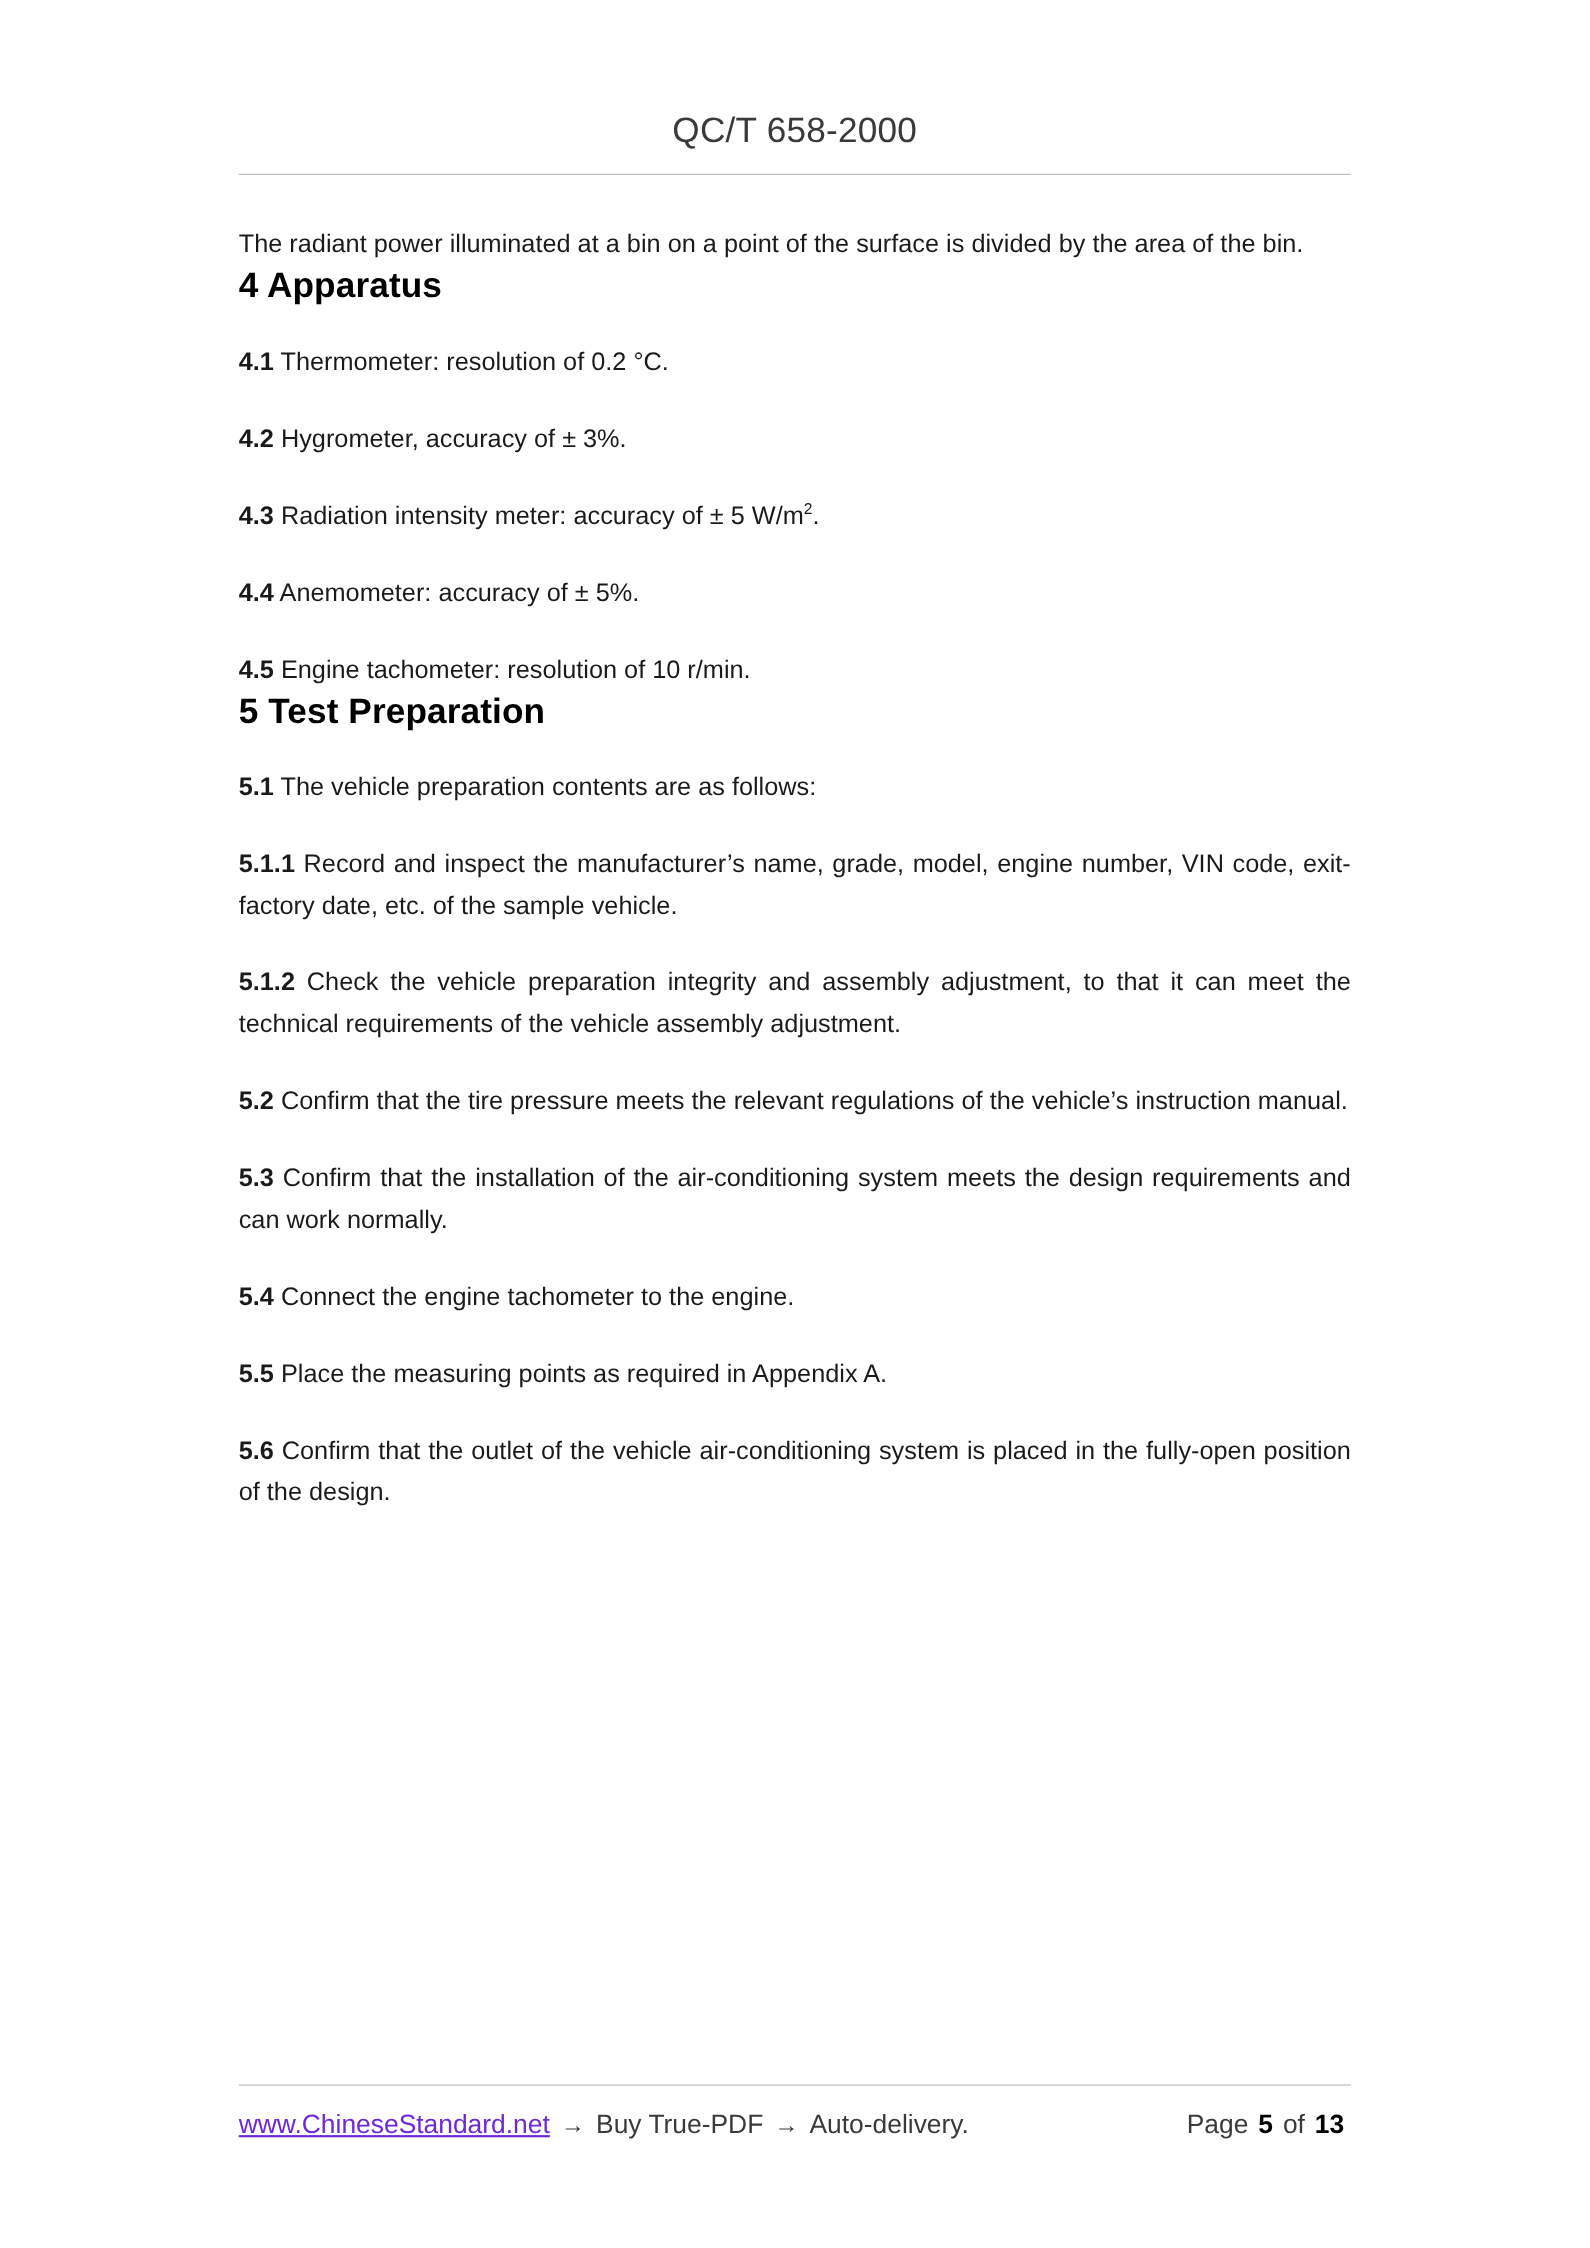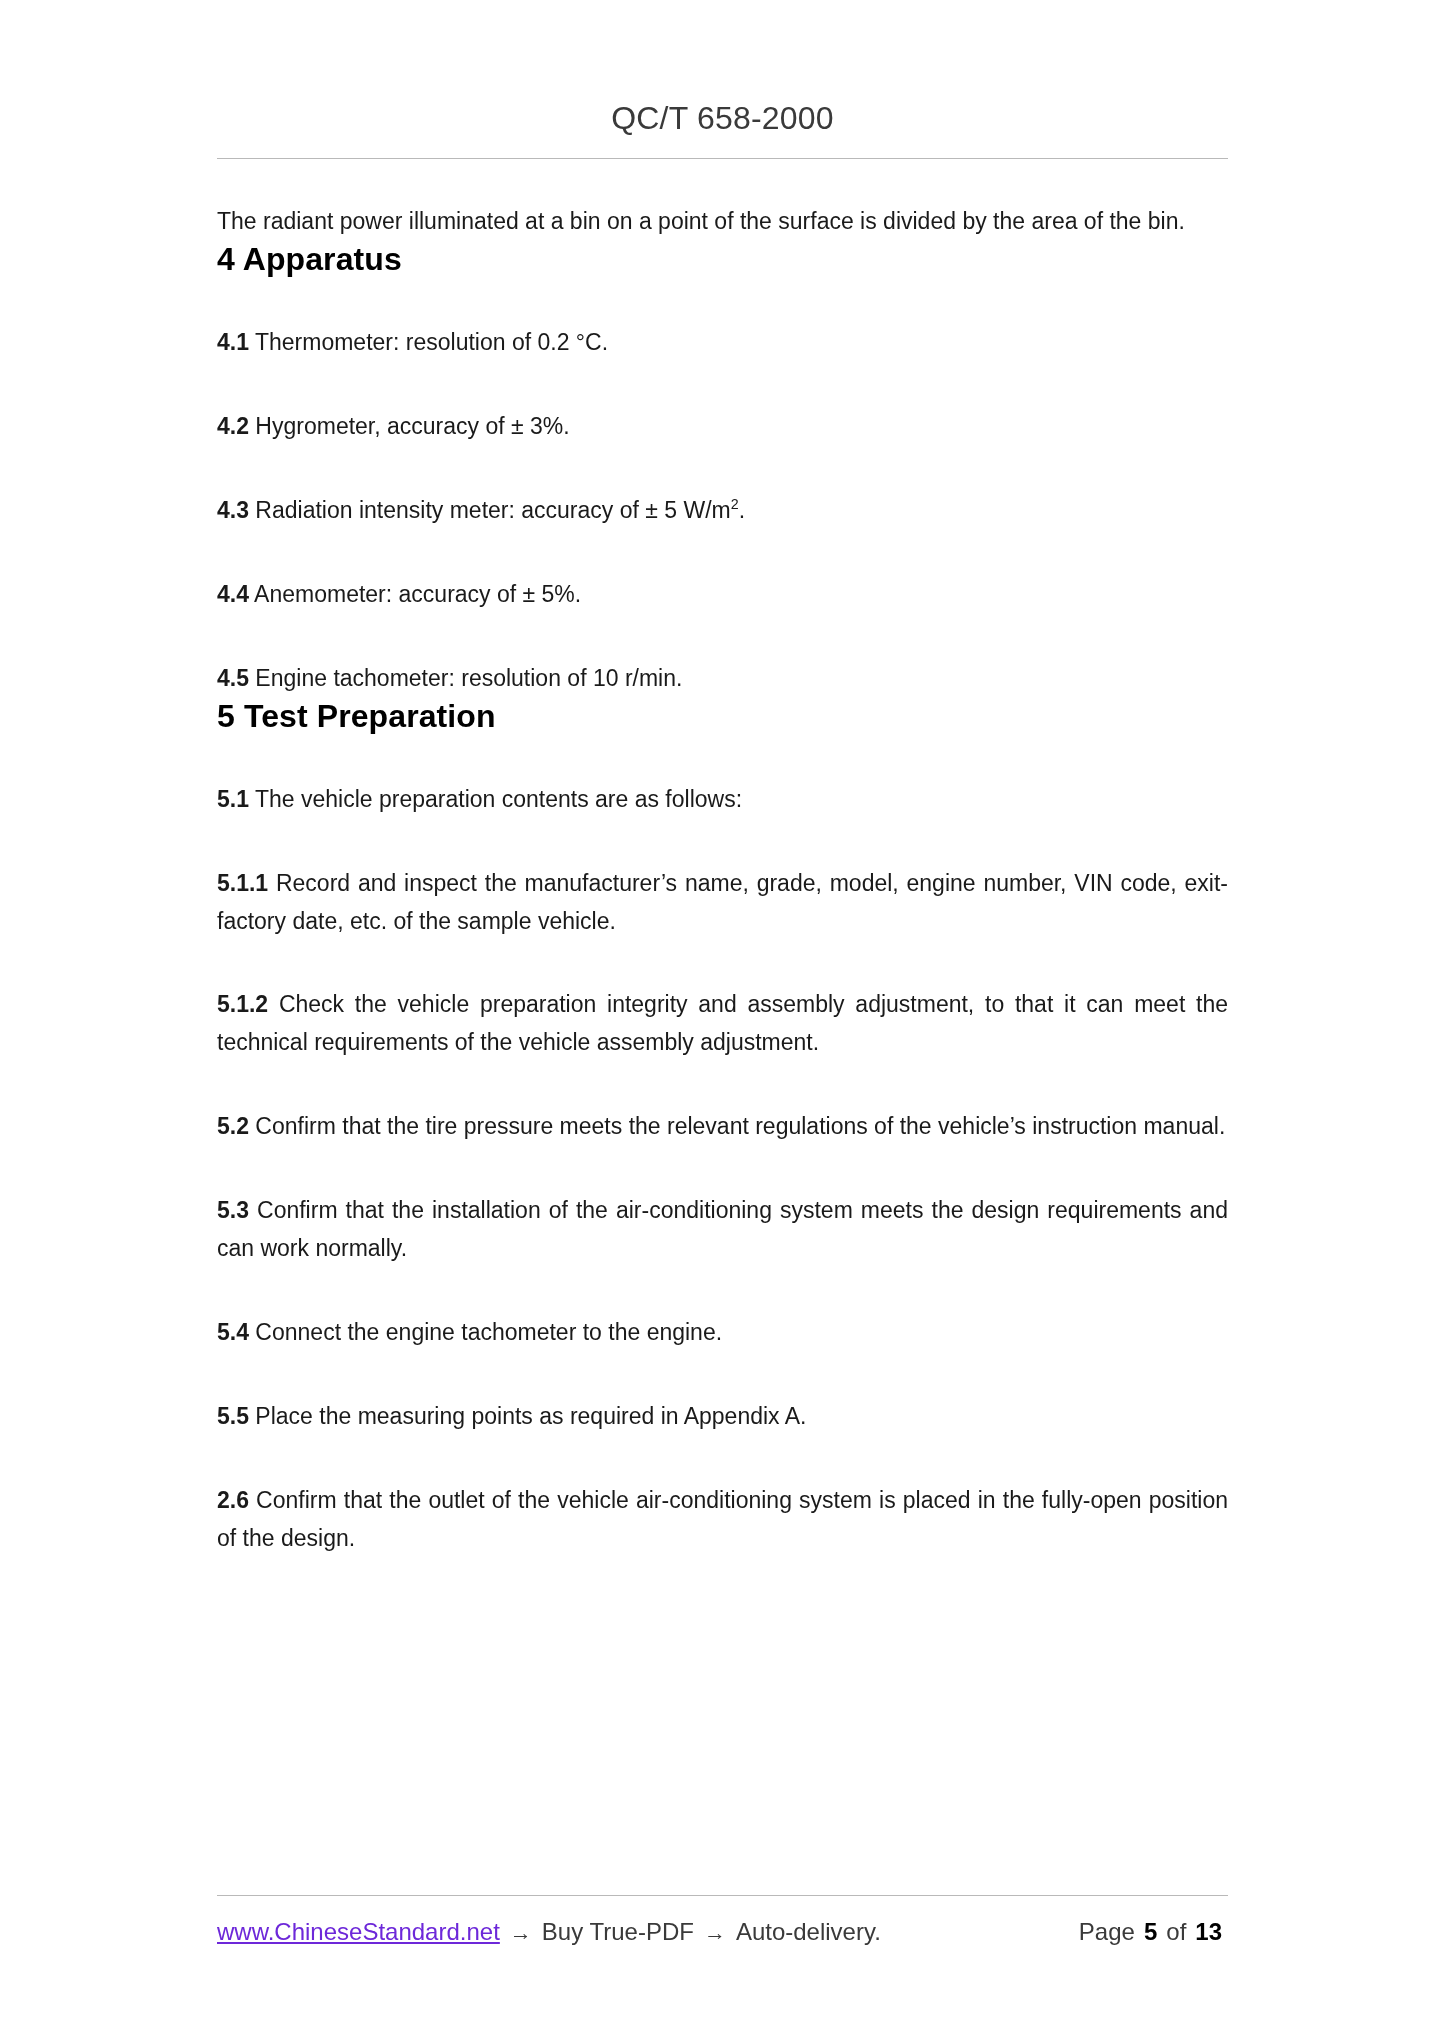--- a/index.html
+++ b/index.html
@@ -38,21 +38,21 @@
     width: 100%;
   }
   .body-text {
     font-size: 23px;
     line-height: 1.65;
     color: #1a1a1a;
     text-align: justify;
     margin: 0;
   }
   .para {
-    margin-top: 46px;
+    margin-top: 32px;
   }
   .para-first {
     margin-top: 44px;
   }
   .num {
     font-weight: bold;
   }
   h2.section {
     font-size: 32px;
     font-weight: bold;
@@ -184,21 +184,21 @@
 
     <p class="body-text para">
       <span class="num">5.4</span><span> Connect the engine tachometer to the engine.</span>
     </p>
 
     <p class="body-text para">
       <span class="num">5.5</span><span> Place the measuring points as required in Appendix A.</span>
     </p>
 
     <p class="body-text para">
-      <span class="num">2.6</span><span> Confirm that the outlet of the vehicle air-conditioning system is placed in the fully-open position of the design.</span>
+      <span class="num">5.6</span><span> Confirm that the outlet of the vehicle air-conditioning system is placed in the fully-open position of the design.</span>
     </p>
 
 
   </div>
 
   <div class="footer">
     <div class="footer-rule"></div>
     <div class="footer-row">
       <div class="footer-left">
         <span class="footer-link">www.ChineseStandard.net</span>

